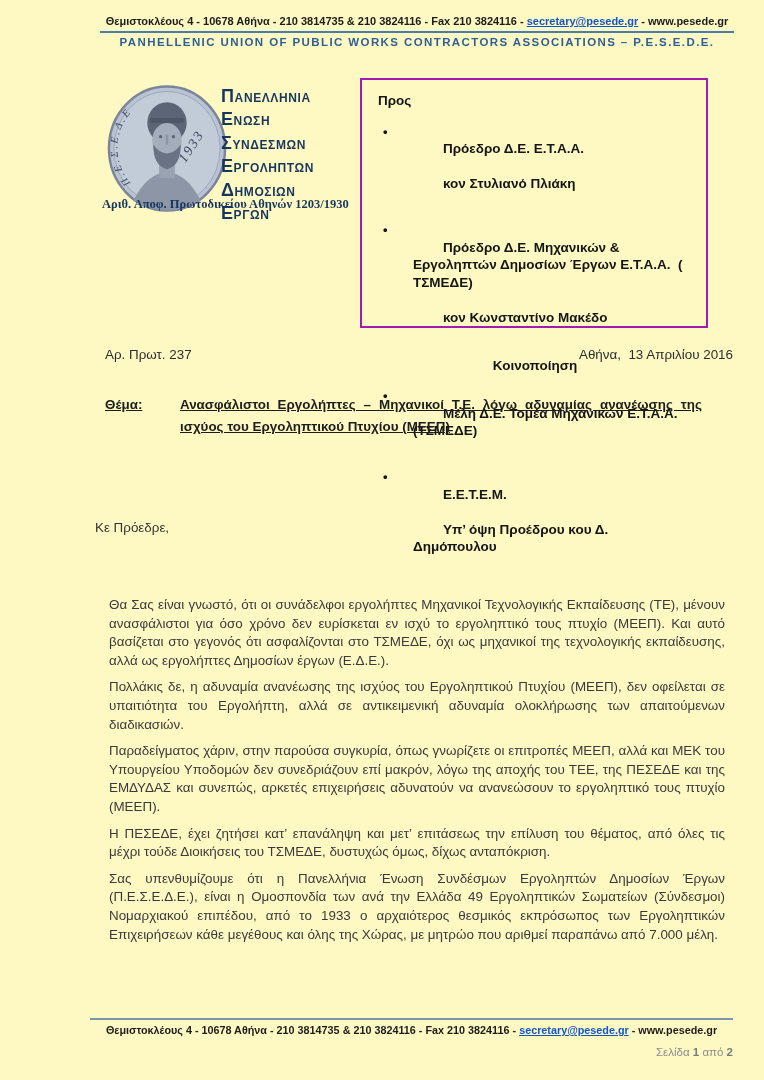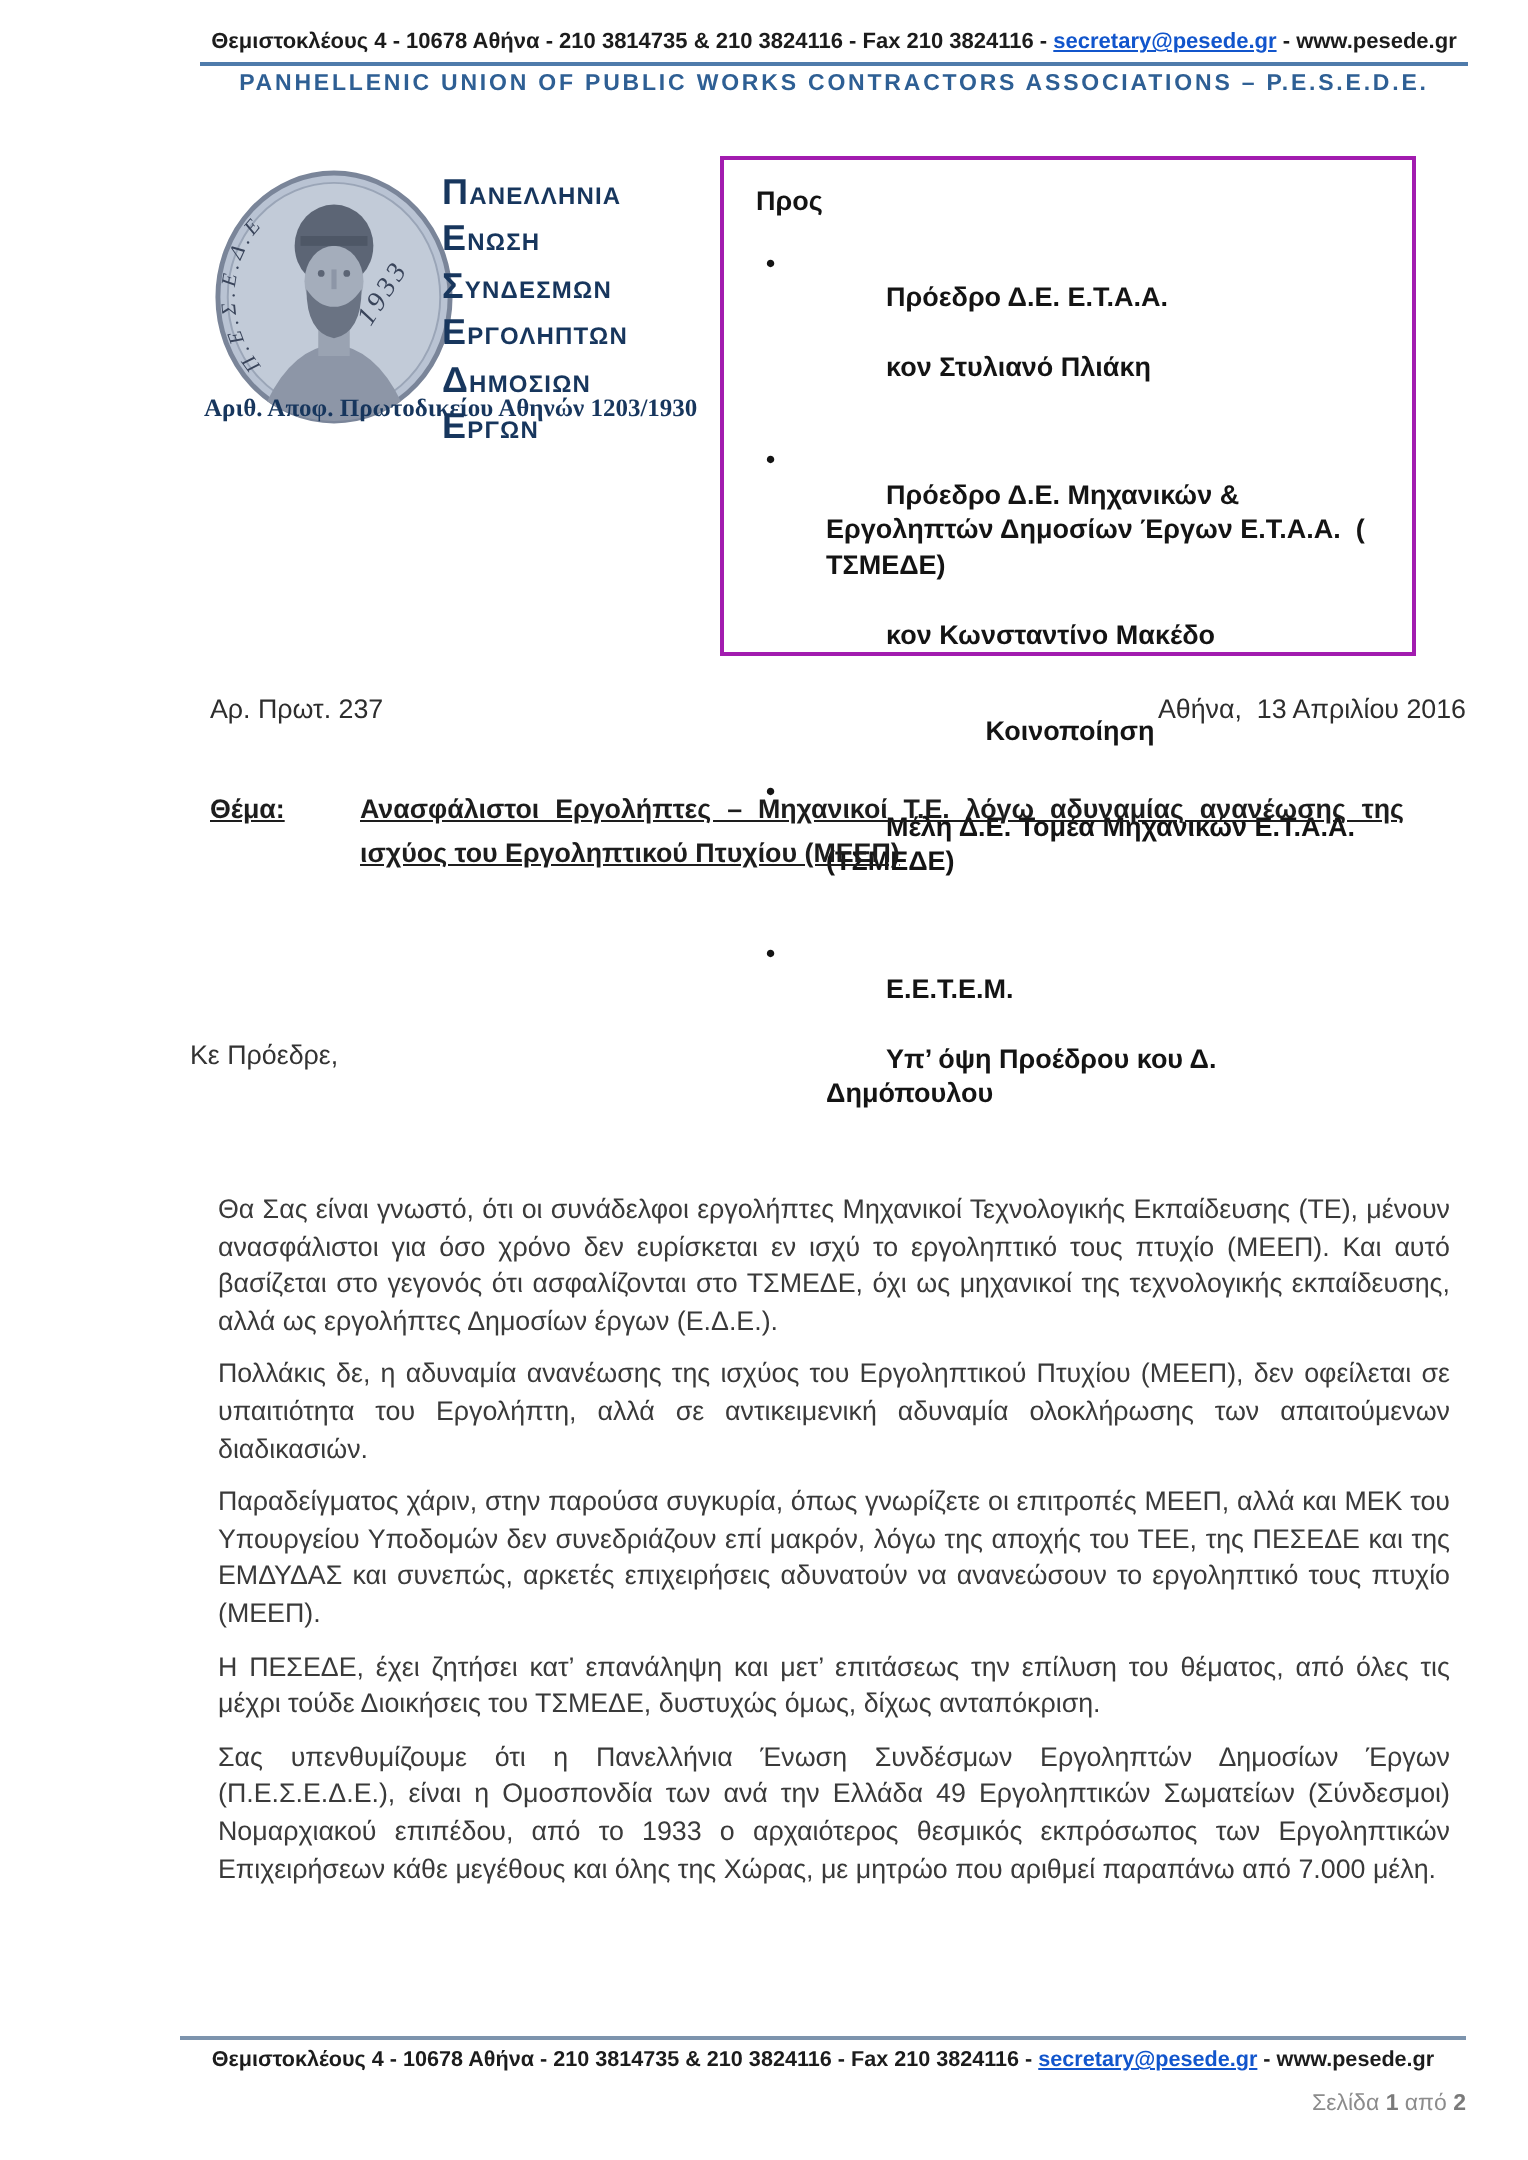--- a/index.html
+++ b/index.html
@@ -1,19 +1,19 @@
 <!DOCTYPE html>
 <html><head>
 <meta charset="utf-8">
 <style>
   html,body{margin:0;padding:0;background:#e8e8e8;}
   .page{
     position:relative;
     width:764px;height:1080px;
-    background:#ffffff;
+    background:#fef9c3;
     font-family:"Liberation Sans","DejaVu Sans",sans-serif;
     color:#383838;
     overflow:hidden;
     margin:0 auto;
   }
   .prewrap{white-space:pre-wrap;}
 
   
   .hdr{position:absolute;left:100px;width:634px;text-align:center;}
   .hdr-address{top:15px;font-size:11px;font-weight:700;color:#1c1c1c;}

